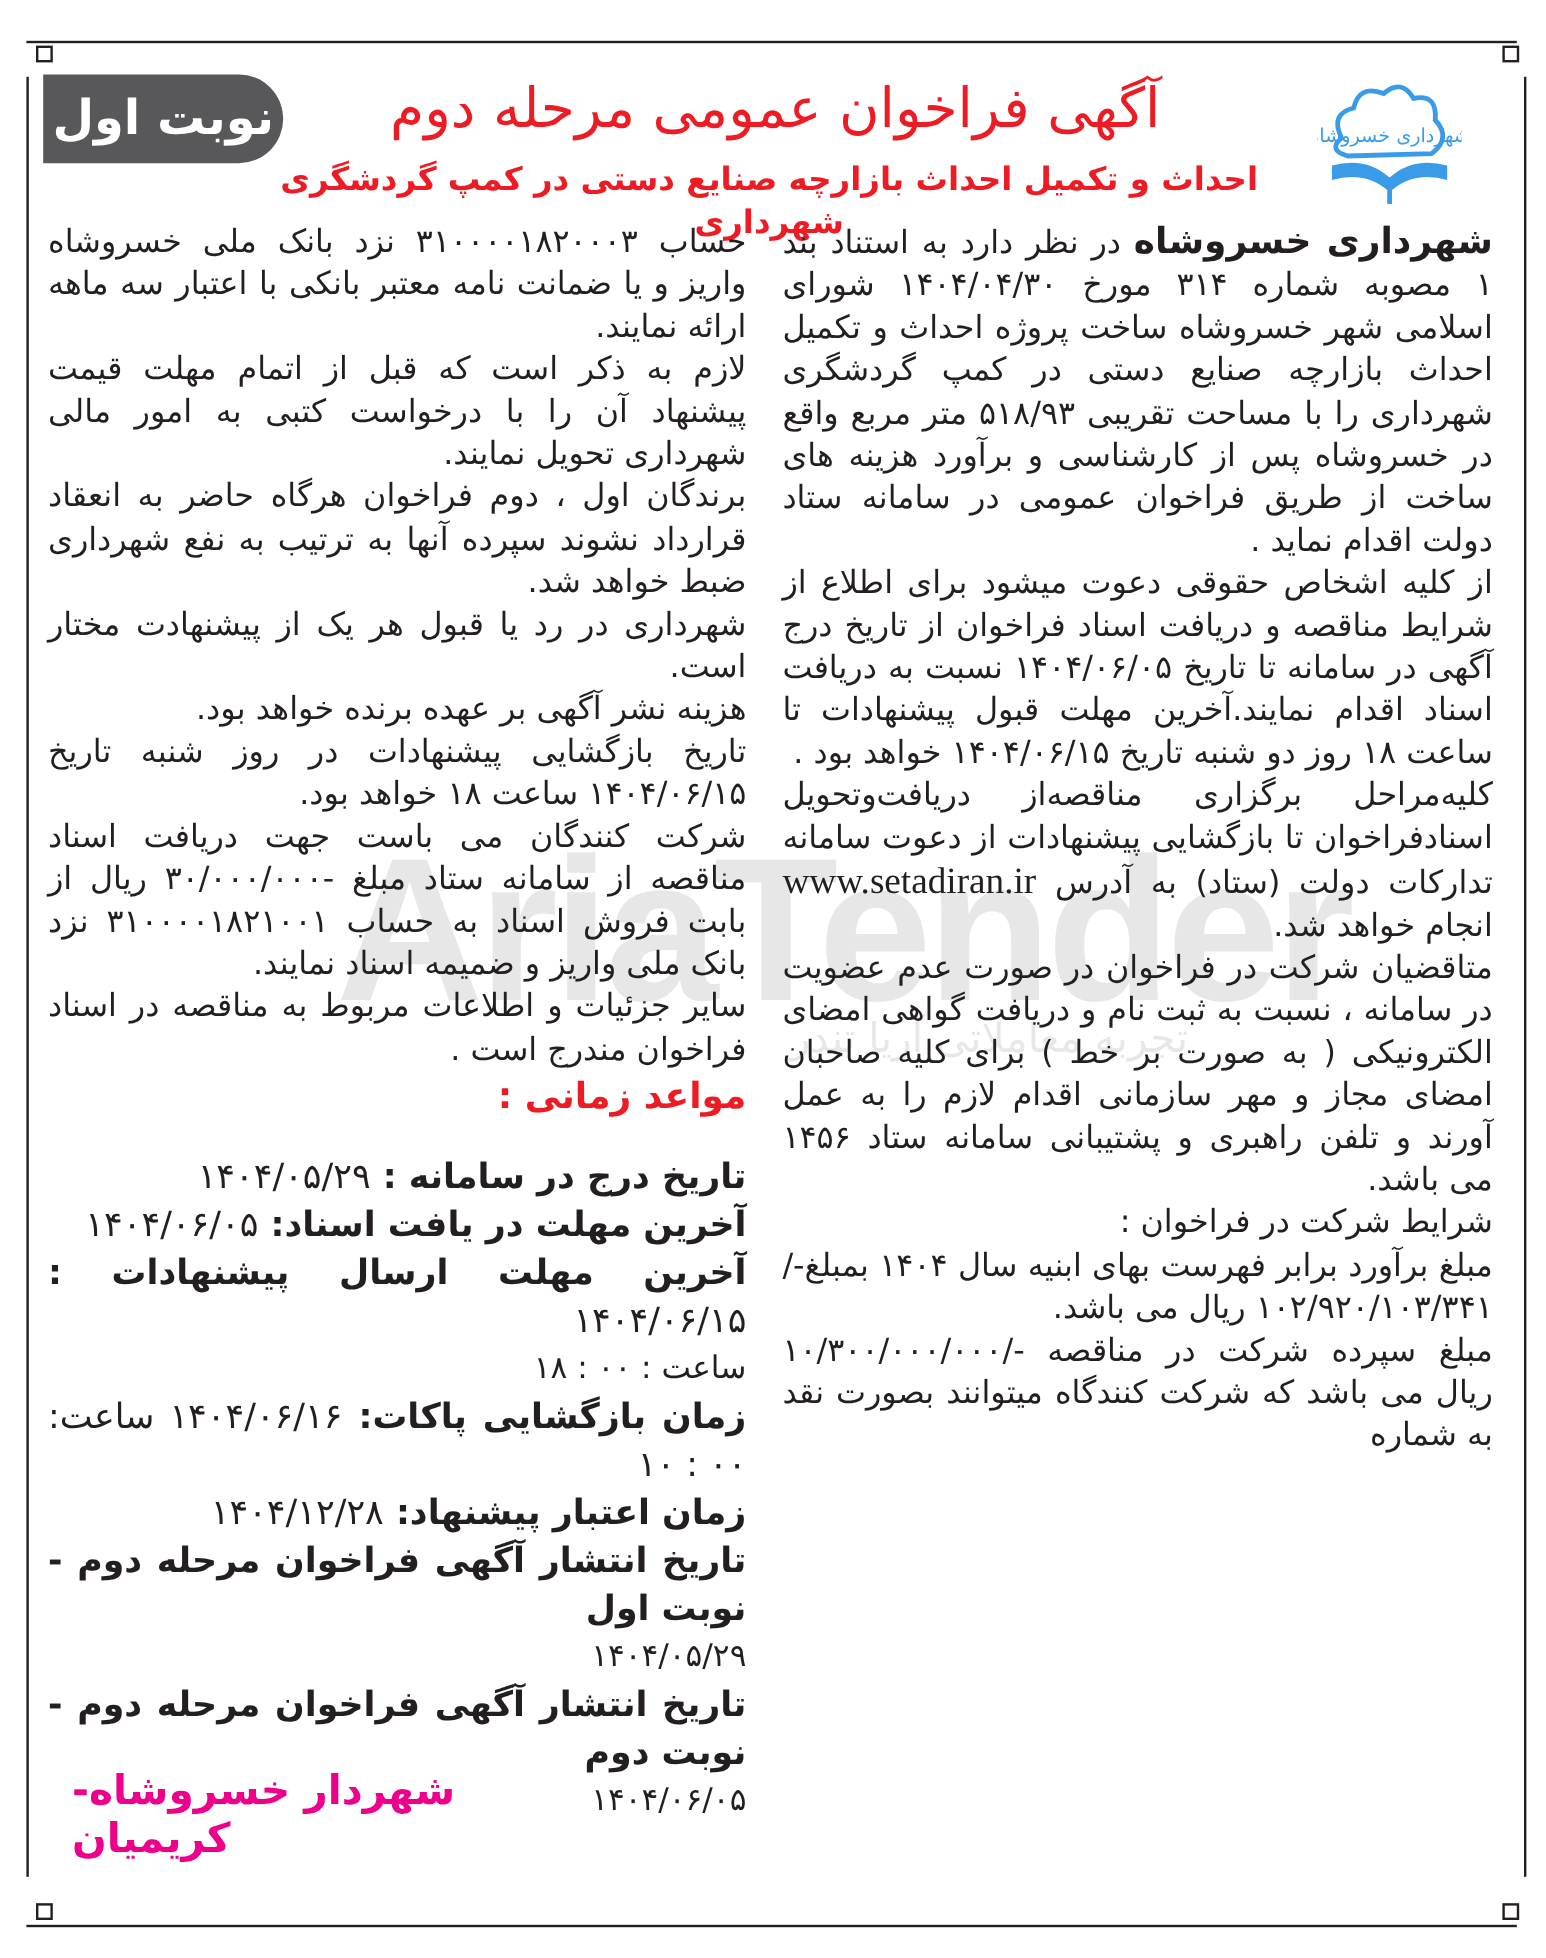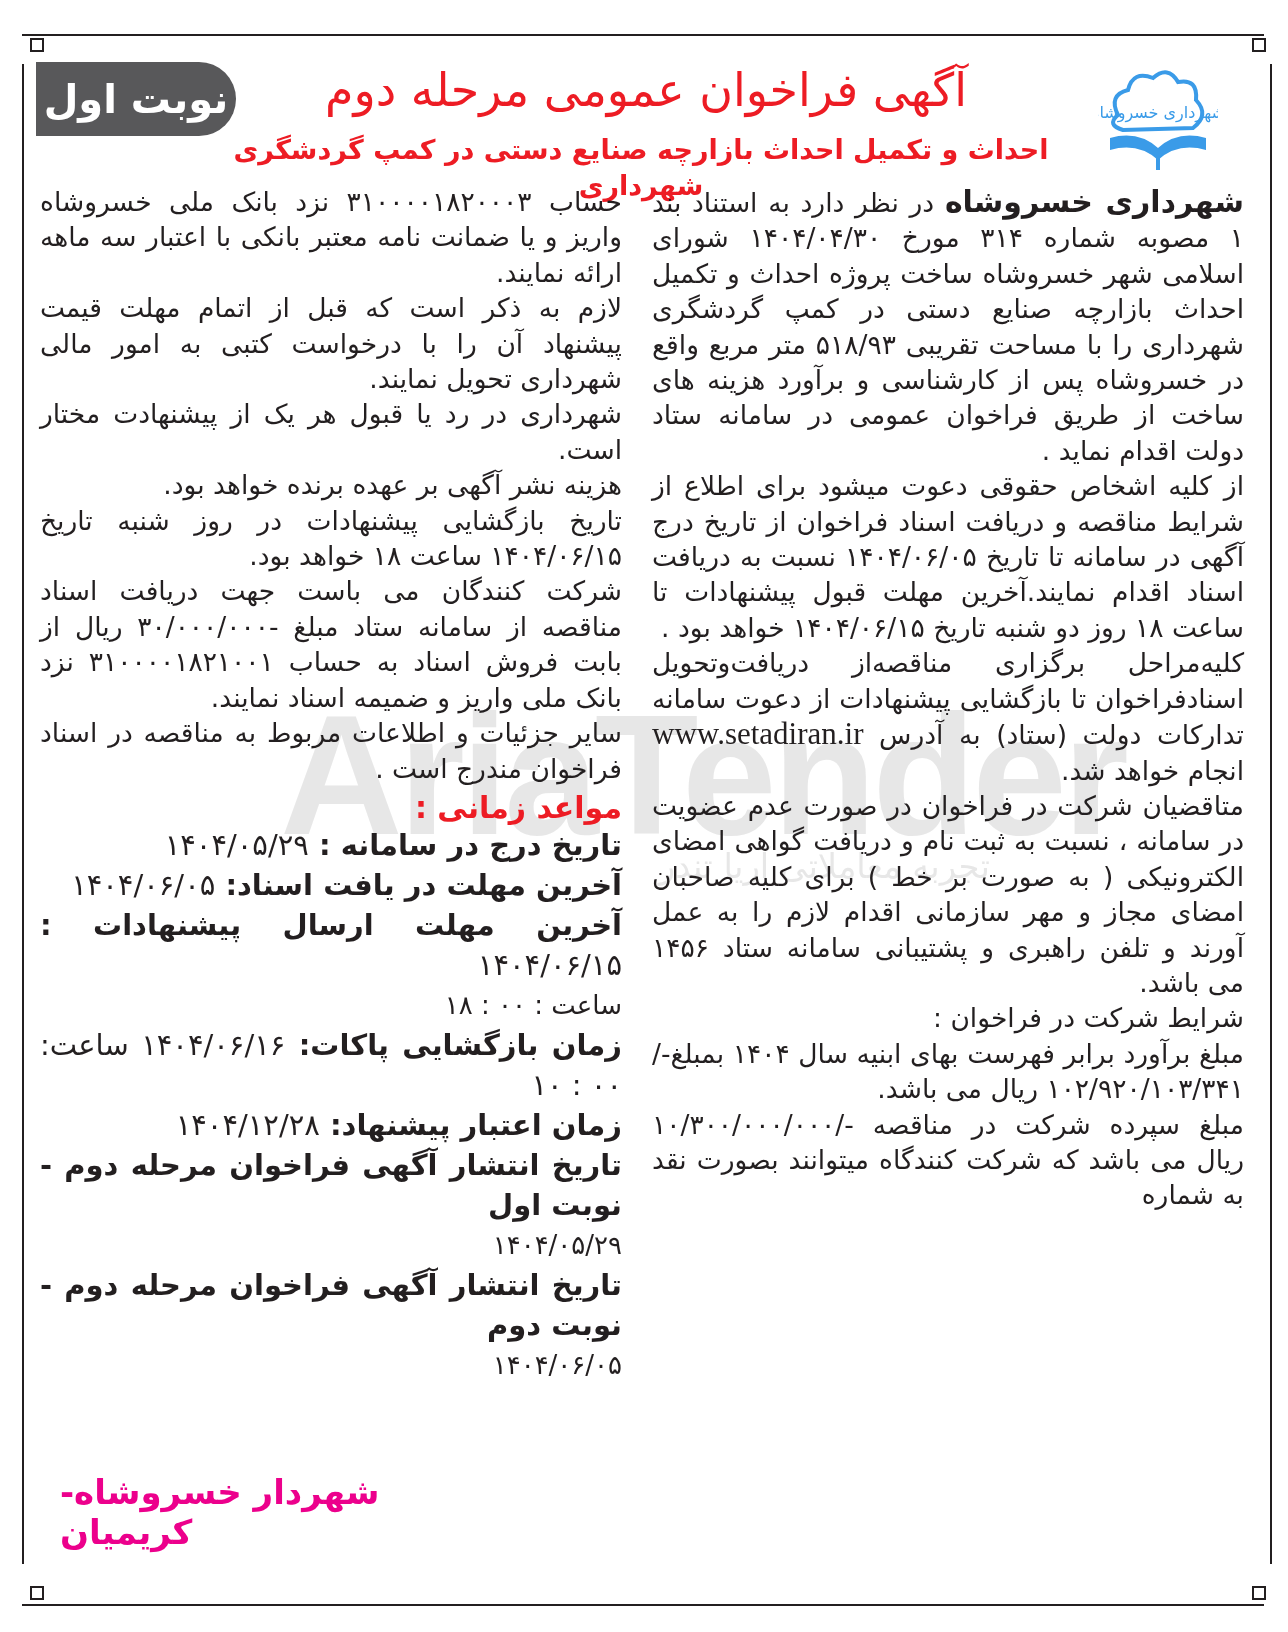--- a/index.html
+++ b/index.html
@@ -21,21 +21,21 @@
            background: #58585a; color: #fff; border-radius: 0 40px 40px 0;
            font-weight: bold; font-size: 40px; line-height: 74px; text-align: center; }
   .col { position: absolute; top: 184px; direction: rtl; text-align: justify;
          font-size: 26.5px; line-height: 35.4px; }
   .col.right { left: 652px; width: 592px; }
   .col.left { left: 40px; width: 582px; }
   .col p { margin: 0; }
   .lead { font-weight: bold; font-size: 30px; }
   .url { font-family: "Liberation Serif", serif; font-size: 31px; direction: ltr; unicode-bidi: embed; }
   .red-head { color: #ed1c24; font-weight: bold; font-size: 30px; margin-top: 4px !important; }
-  .sched { font-weight: bold; font-size: 29px; line-height: 40px; }
+  .sched { font-weight: bold; font-size: 29px; line-height: 40px; margin-top: 28px; }
   .sched .val { font-weight: normal; }
   .small { font-size: 26px; font-weight: normal; }
   .signature { position: absolute; left: 60px; top: 1472px; width: 380px; direction: rtl; text-align: left;
                color: #ec008c; font-weight: bold; font-size: 34px; }
   .watermark { position: absolute; left: 280px; top: 690px; width: 700px; height: 200px;
                color: #d4d4d4; font-weight: bold; font-size: 170px; line-height: 170px;
                font-family: "Liberation Sans", sans-serif; opacity: 0.55; pointer-events: none; letter-spacing: -4px; }
   .watermark-sub { position: absolute; left: 290px; top: 846px; width: 700px; color: #d8d8d8;
                    font-size: 34px; direction: rtl; letter-spacing: 14px; opacity: 0.6; pointer-events: none; }
 </style>
@@ -77,20 +77,21 @@
   </p>
   <p>متاقضیان شرکت در فراخوان در صورت عدم عضویت در سامانه ، نسبت به ثبت نام و دریافت گواهی امضای الکترونیکی ( به صورت بر خط ) برای کلیه صاحبان امضای مجاز و مهر سازمانی اقدام لازم  را به عمل آورند و تلفن راهبری و پشتیبانی سامانه ستاد ۱۴۵۶ می باشد.</p>
   <p>شرایط شرکت در فراخوان :</p>
   <p>مبلغ برآورد برابر فهرست بهای ابنیه سال ۱۴۰۴ بمبلغ-/۱۰۲/۹۲۰/۱۰۳/۳۴۱ ریال می باشد.</p>
   <p>مبلغ سپرده شرکت در مناقصه -/۱۰/۳۰۰/۰۰۰/۰۰۰ ریال می باشد که شرکت کنندگاه میتوانند بصورت نقد به شماره</p>
 </div>
 
 <div class="col left">
   <p>حساب ۳۱۰۰۰۰۱۸۲۰۰۰۳ نزد بانک ملی خسروشاه واریز و یا ضمانت نامه معتبر بانکی با اعتبار سه ماهه ارائه نمایند.</p>
   <p>لازم به ذکر است که  قبل از اتمام مهلت قیمت پیشنهاد آن را با درخواست کتبی به امور مالی شهرداری تحویل نمایند.</p>
+  <p>برندگان اول ، دوم  فراخوان هرگاه حاضر به انعقاد قرارداد نشوند سپرده آنها به ترتیب به نفع شهرداری ضبط خواهد شد.</p>
   <p>شهرداری در رد یا  قبول هر یک از پیشنهادت مختار است.</p>
   <p>هزینه نشر آگهی بر عهده برنده خواهد بود.</p>
   <p>تاریخ بازگشایی پیشنهادات در روز شنبه تاریخ ۱۴۰۴/۰۶/۱۵ ساعت ۱۸ خواهد بود.</p>
   <p>شرکت کنندگان می باست جهت دریافت اسناد مناقصه از سامانه ستاد مبلغ -۳۰/۰۰۰/۰۰۰ ریال از بابت فروش اسناد به حساب ۳۱۰۰۰۰۱۸۲۱۰۰۱ نزد بانک ملی واریز و ضمیمه اسناد نمایند.</p>
   <p>سایر جزئیات و اطلاعات مربوط به مناقصه در اسناد فراخوان مندرج است .</p>
   <p class="red-head">مواعد زمانی :</p>
   <div class="sched">
     <div><span>تاریخ درج در سامانه : </span><span class="val">۱۴۰۴/۰۵/۲۹</span></div>
     <div><span>آخرین مهلت در یافت اسناد: </span><span class="val">۱۴۰۴/۰۶/۰۵</span></div>
     <div><span>آخرین مهلت ارسال پیشنهادات : </span><span class="val">۱۴۰۴/۰۶/۱۵</span></div>

